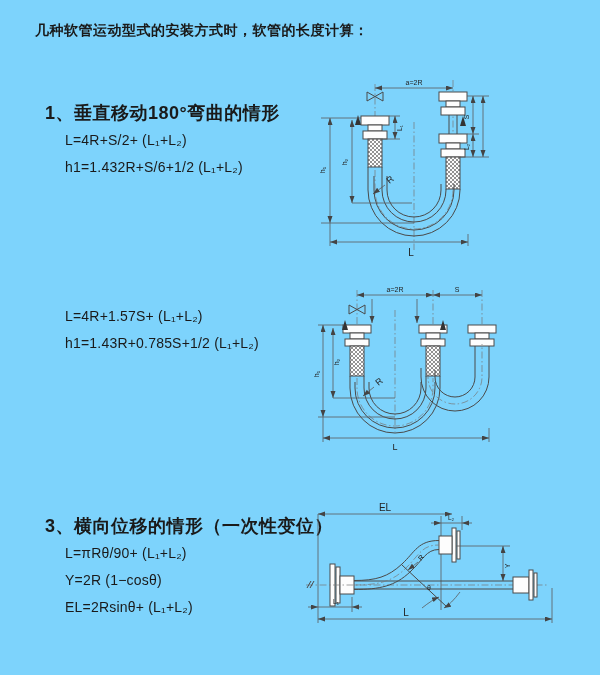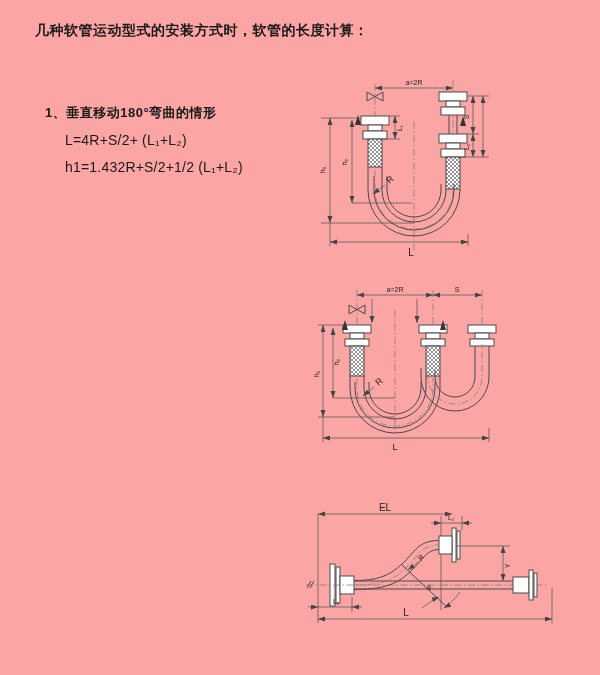--- a/index.html
+++ b/index.html
@@ -1,20 +1,20 @@
 <!DOCTYPE html>
 <html><head>
 <meta charset="utf-8">
 <style>
   html,body{margin:0;padding:0;background:#e8e8e8;}
-  .page{position:relative;width:600px;height:675px;background:#fca5a5;overflow:hidden;
+  .page{position:relative;width:600px;height:675px;background:#7dd3fc;overflow:hidden;
         font-family:"Liberation Sans",sans-serif;color:#1a1a1a;}
   .title{position:absolute;left:35px;top:22px;font-size:14px;font-weight:600;letter-spacing:.5px;}
   .sec{position:absolute;}
-  .sec .h{font-size:13px;font-weight:600;letter-spacing:.5px;margin:0 0 10px 0;line-height:18px;}
+  .sec .h{font-size:18px;font-weight:600;letter-spacing:.5px;margin:0 0 10px 0;line-height:18px;}
   .sec .f{font-size:14px;letter-spacing:.2px;margin:8px 0 11px 20px;line-height:16px;}
   svg{position:absolute;}
   .dw{stroke:#4a4a4a;stroke-width:1;fill:none;}
   .dm{stroke:#5a5a5a;stroke-width:.8;fill:none;}
   .cl{stroke:#777;stroke-width:.7;fill:none;stroke-dasharray:7 2.5 1.5 2.5;}
   .fl{fill:#fdfdfd;stroke:#4a4a4a;stroke-width:1;}
   .br{fill:url(#braid);stroke:#4a4a4a;stroke-width:1;}
   .mv{fill:#333;stroke:none;}
   .dt{font-family:"Liberation Sans",sans-serif;font-size:7px;fill:#222;}
   .dt2{font-family:"Liberation Sans",sans-serif;font-size:6.5px;fill:#222;}
@@ -24,26 +24,34 @@
 </head>
 <body>
 
 <div class="page">
 
   <div class="title">几种软管运动型式的安装方式时，软管的长度计算：</div>
 
   <div class="sec" style="left:45px;top:104px">
     <div class="h">1、垂直移动180°弯曲的情形</div>
     <div class="f">L=4R+S/2+ (L₁+L₂)</div>
-    <div class="f">h1=1.432R+S/2+1/2 (L₁+L₂)</div>
+    <div class="f">h1=1.432R+S/6+1/2 (L₁+L₂)</div>
   </div>
 
   <div class="sec" style="left:45px;top:300px">
+    <div class="f">L=4R+1.57S+ (L₁+L₂)</div>
+    <div class="f">h1=1.43R+0.785S+1/2 (L₁+L₂)</div>
   </div>
 
+  <div class="sec" style="left:45px;top:517px">
+    <div class="h">3、横向位移的情形（一次性变位）</div>
+    <div class="f">L=πRθ/90+ (L₁+L₂)</div>
+    <div class="f">Y=2R (1−cosθ)</div>
+    <div class="f">EL=2Rsinθ+ (L₁+L₂)</div>
+  </div>
 
   <svg style="left:313px;top:72px" width="285" height="192" viewBox="0 0 285 192">
     <defs>
       <marker id="aE" markerWidth="8" markerHeight="6" refX="7" refY="2.5" orient="auto" markerUnits="userSpaceOnUse">
         <path d="M0,0 L7,2.5 L0,5 Z" fill="#444"></path>
       </marker>
       <marker id="aS" markerWidth="8" markerHeight="6" refX="7" refY="2.5" orient="auto-start-reverse" markerUnits="userSpaceOnUse">
         <path d="M0,0 L7,2.5 L0,5 Z" fill="#444"></path>
       </marker>
       <pattern id="braid" width="4" height="4" patternUnits="userSpaceOnUse">

